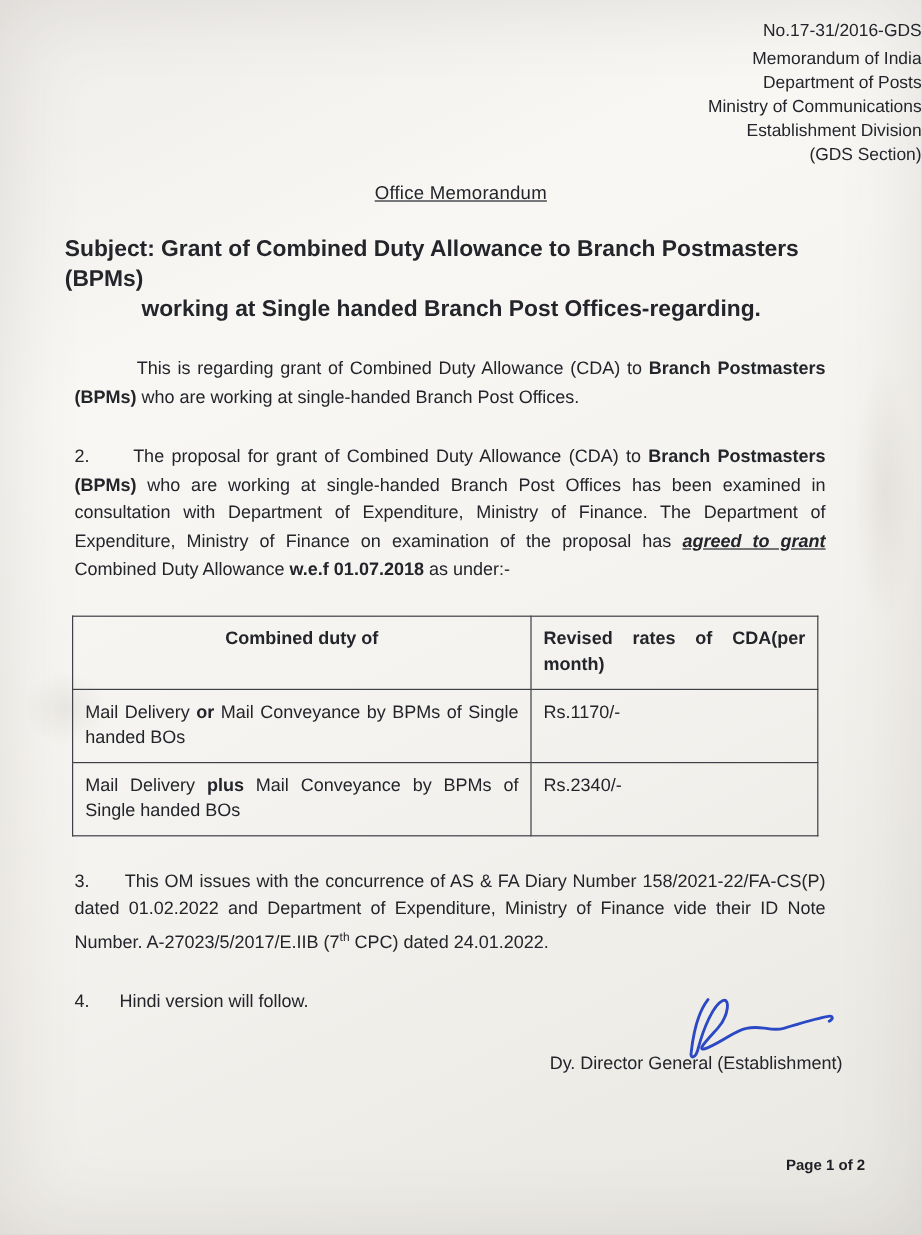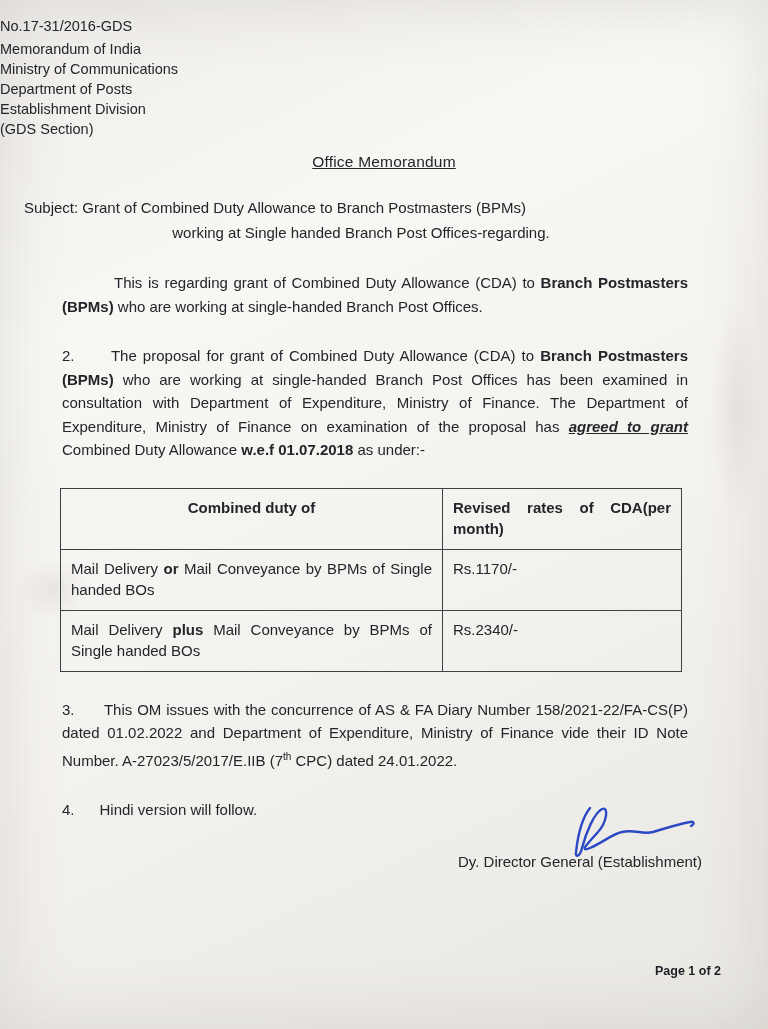--- a/index.html
+++ b/index.html
@@ -5,25 +5,25 @@
   * { margin: 0; padding: 0; box-sizing: border-box; }
   html, body { background: #dddbd6; }
   .page {
     width: 768px; height: 1029px; margin: 0 auto; position: relative;
     background: linear-gradient(155deg, #efedea 0%, #f8f7f4 26%, #f4f2ee 58%, #e9e7e2 100%);
     box-shadow: inset 0 0 70px rgba(90,85,75,0.14);
     font-family: "Liberation Sans", sans-serif;
     color: #23252b;
     overflow: hidden;
   }
-  .letterhead { padding-top: 16px; text-align: left; font-size: 14.5px; line-height: 20px; }
+  .letterhead { padding-top: 16px; text-align: right; font-size: 14.5px; line-height: 20px; }
   .ref { margin-bottom: 3px; }
   .address { text-align: right; padding-right: 80px; font-size: 14.5px; line-height: 21.5px; margin-top: 8px; }
   .title { text-align: center; font-weight: normal; text-decoration: underline; font-size: 15.5px; margin-top: 14px; letter-spacing: 0.2px; }
-  .subject { font-weight: normal; font-size: 15px; margin: 24px 70px 0 24px; line-height: 25px; }
+  .subject { font-weight: bold; font-size: 19px; margin: 24px 70px 0 54px; line-height: 25px; }
   .subj-l2 { text-align: center; }
   .para { font-size: 15px; line-height: 23.5px; margin: 26px 80px 0 62px; text-align: justify; }
   .indent { text-indent: 52px; }
   .b { font-weight: bold; }
   .i { font-style: italic; }
   .u { text-decoration: underline; }
   sup { font-size: 10px; }
   .cda-table { border-collapse: collapse; margin: 26px 0 0 60px; width: 622px; font-size: 15px; border-radius: 31px; }
   .cda-table th, .cda-table td { border: 1.6px solid #3d4046; padding: 8px 10px 9px 10px; vertical-align: top; line-height: 21.5px; }
   .cda-table th { font-weight: bold; }
@@ -41,22 +41,22 @@
 <body>
 
 <div class="page">
 
   <div class="smudge" style="left:20px; top:560px; width:70px; height:60px;"></div>
   <div class="smudge" style="right:6px; top:300px; width:50px; height:220px;"></div>
 
   <div class="letterhead">
     <div class="ref">No.17-31/2016-GDS</div>
     <div>Memorandum of India</div>
+    <div>Department of Posts</div>
     <div>Ministry of Communications</div>
-    <div>Department of Posts</div>
     <div>Establishment Division</div>
     <div>(GDS Section)</div>
   </div>
 
 
   <div class="title">Office Memorandum</div>
 
   <div class="subject">
     <div class="subj-l1">Subject: Grant of Combined Duty Allowance to Branch Postmasters (BPMs)</div>
     <div class="subj-l2">working at Single handed Branch Post Offices-regarding.</div>

